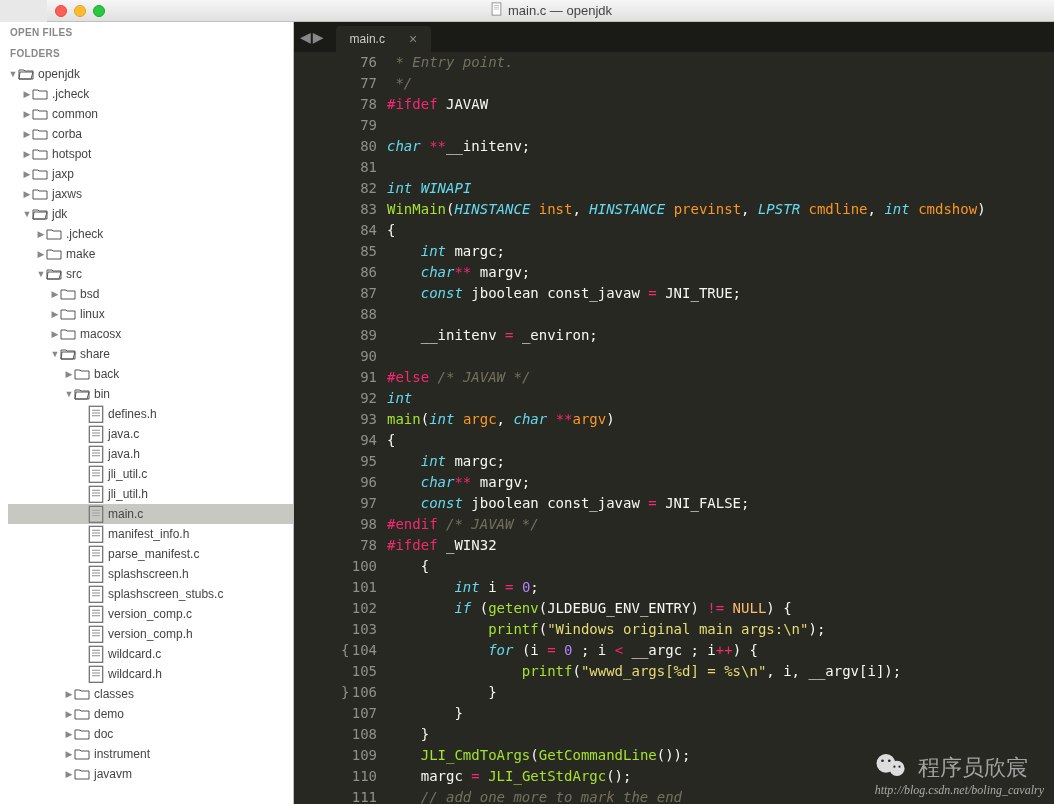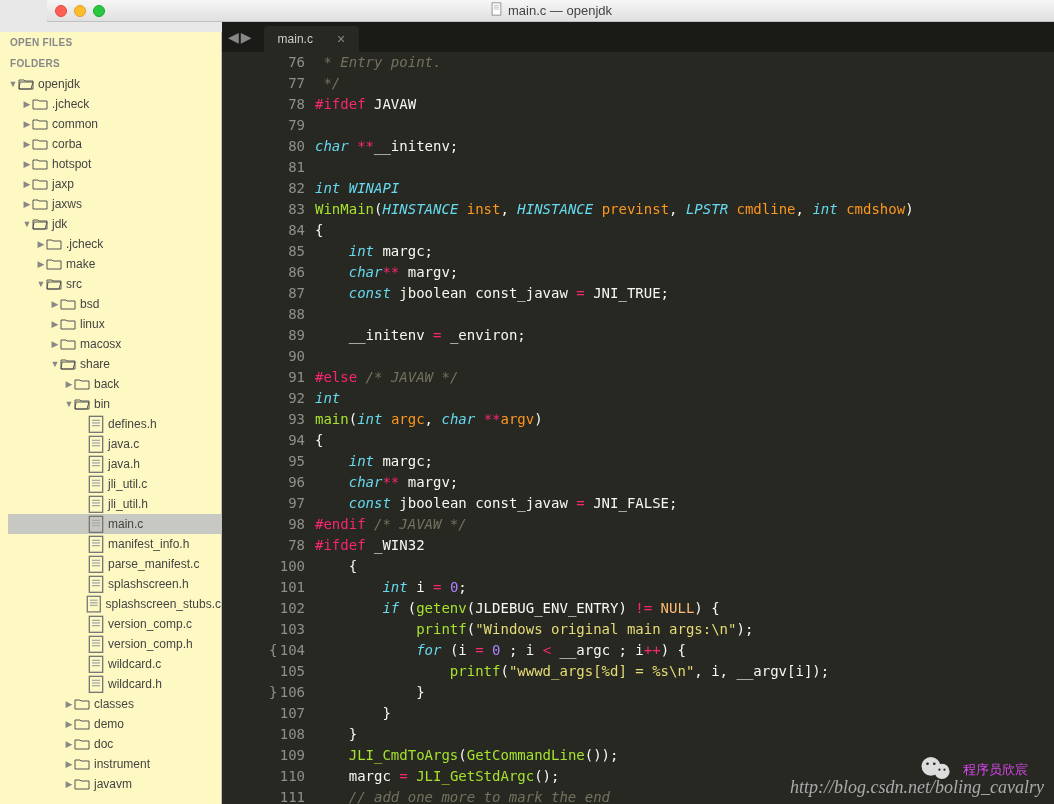--- a/index.html
+++ b/index.html
@@ -9,21 +9,21 @@
 .traffic { display: flex; gap: 7px; }
 .dot { width: 12px; height: 12px; border-radius: 50%; }
 .dot.red { background: #ff5f57; border: 1px solid #e1483f; }
 .dot.yellow { background: #ffbd2e; border: 1px solid #e0a024; }
 .dot.green { background: #28c940; border: 1px solid #1da52e; }
 .title-center { position: absolute; left: 50%; transform: translateX(-50%); display: flex; align-items: center; gap: 5px; color: #444; font-size: 13px; }
 .title-center svg { width: 14px; height: 14px; }
 
 .main { display: flex; height: 782px; }
 
-.sidebar { width: 222px; background: #fef9c3; border-right: 1px solid #c0c0c0; color: #444; overflow: hidden; font-size: 12px; margin-top: 10px; }
+.sidebar { width: 294px; background: #ffffff; border-right: 1px solid #c0c0c0; color: #444; overflow: hidden; font-size: 12px; }
 .sidebar-header { padding: 5px 10px; font-size: 10px; font-weight: bold; color: #888; letter-spacing: 0.3px; }
 .tree { padding-left: 8px; }
 .tree-item { display: flex; align-items: center; height: 20px; padding-left: 0; cursor: default; white-space: nowrap; }
 .tree-item.selected { background: #c8c8c2; }
 .arrow { width: 10px; display: inline-block; color: #888; font-size: 9px; text-align: center; }
 .ficon { width: 16px; height: 16px; margin-right: 4px; display: inline-flex; align-items: center; justify-content: center; }
 .ind { display: inline-block; }
 
 .editor-area { flex: 1; background: #272822; display: flex; flex-direction: column; position: relative; }
 .tabbar { height: 30px; background: #1a1a17; display: flex; align-items: center; padding-left: 6px; }
@@ -44,22 +44,22 @@
 .tok-kw { color: #66d9ef; font-style: italic; }
 .tok-ty { color: #66d9ef; font-style: italic; }
 .tok-fn { color: #a6e22e; }
 .tok-pr { color: #fd971f; }
 .tok-op { color: #f92672; }
 .tok-nm { color: #ae81ff; }
 .tok-st { color: #e6db74; }
 .tok-cn { color: #fdba74; }
 .tok-pl { color: #f8f8f2; }
 
-.watermark { position: absolute; bottom: 6px; right: 10px; color: #aaa; font-family: Georgia, serif; font-style: italic; font-size: 18px; }
-.wechat { position: absolute; bottom: 16px; right: 26px; color: #d946ef; display: flex; align-items: center; gap: 10px; font-size: 13px; }
+.watermark { position: absolute; bottom: 6px; right: 10px; color: #aaa; font-family: Georgia, serif; font-style: italic; font-size: 12px; }
+.wechat { position: absolute; bottom: 16px; right: 26px; color: #a3a3a3; display: flex; align-items: center; gap: 10px; font-size: 22px; }
 .wechat svg { width: 34px; height: 34px; }
 </style>
 </head>
 <body>
 
 <div class="titlebar">
   <div class="traffic">
     <div class="dot red"></div>
     <div class="dot yellow"></div>
     <div class="dot green"></div>

